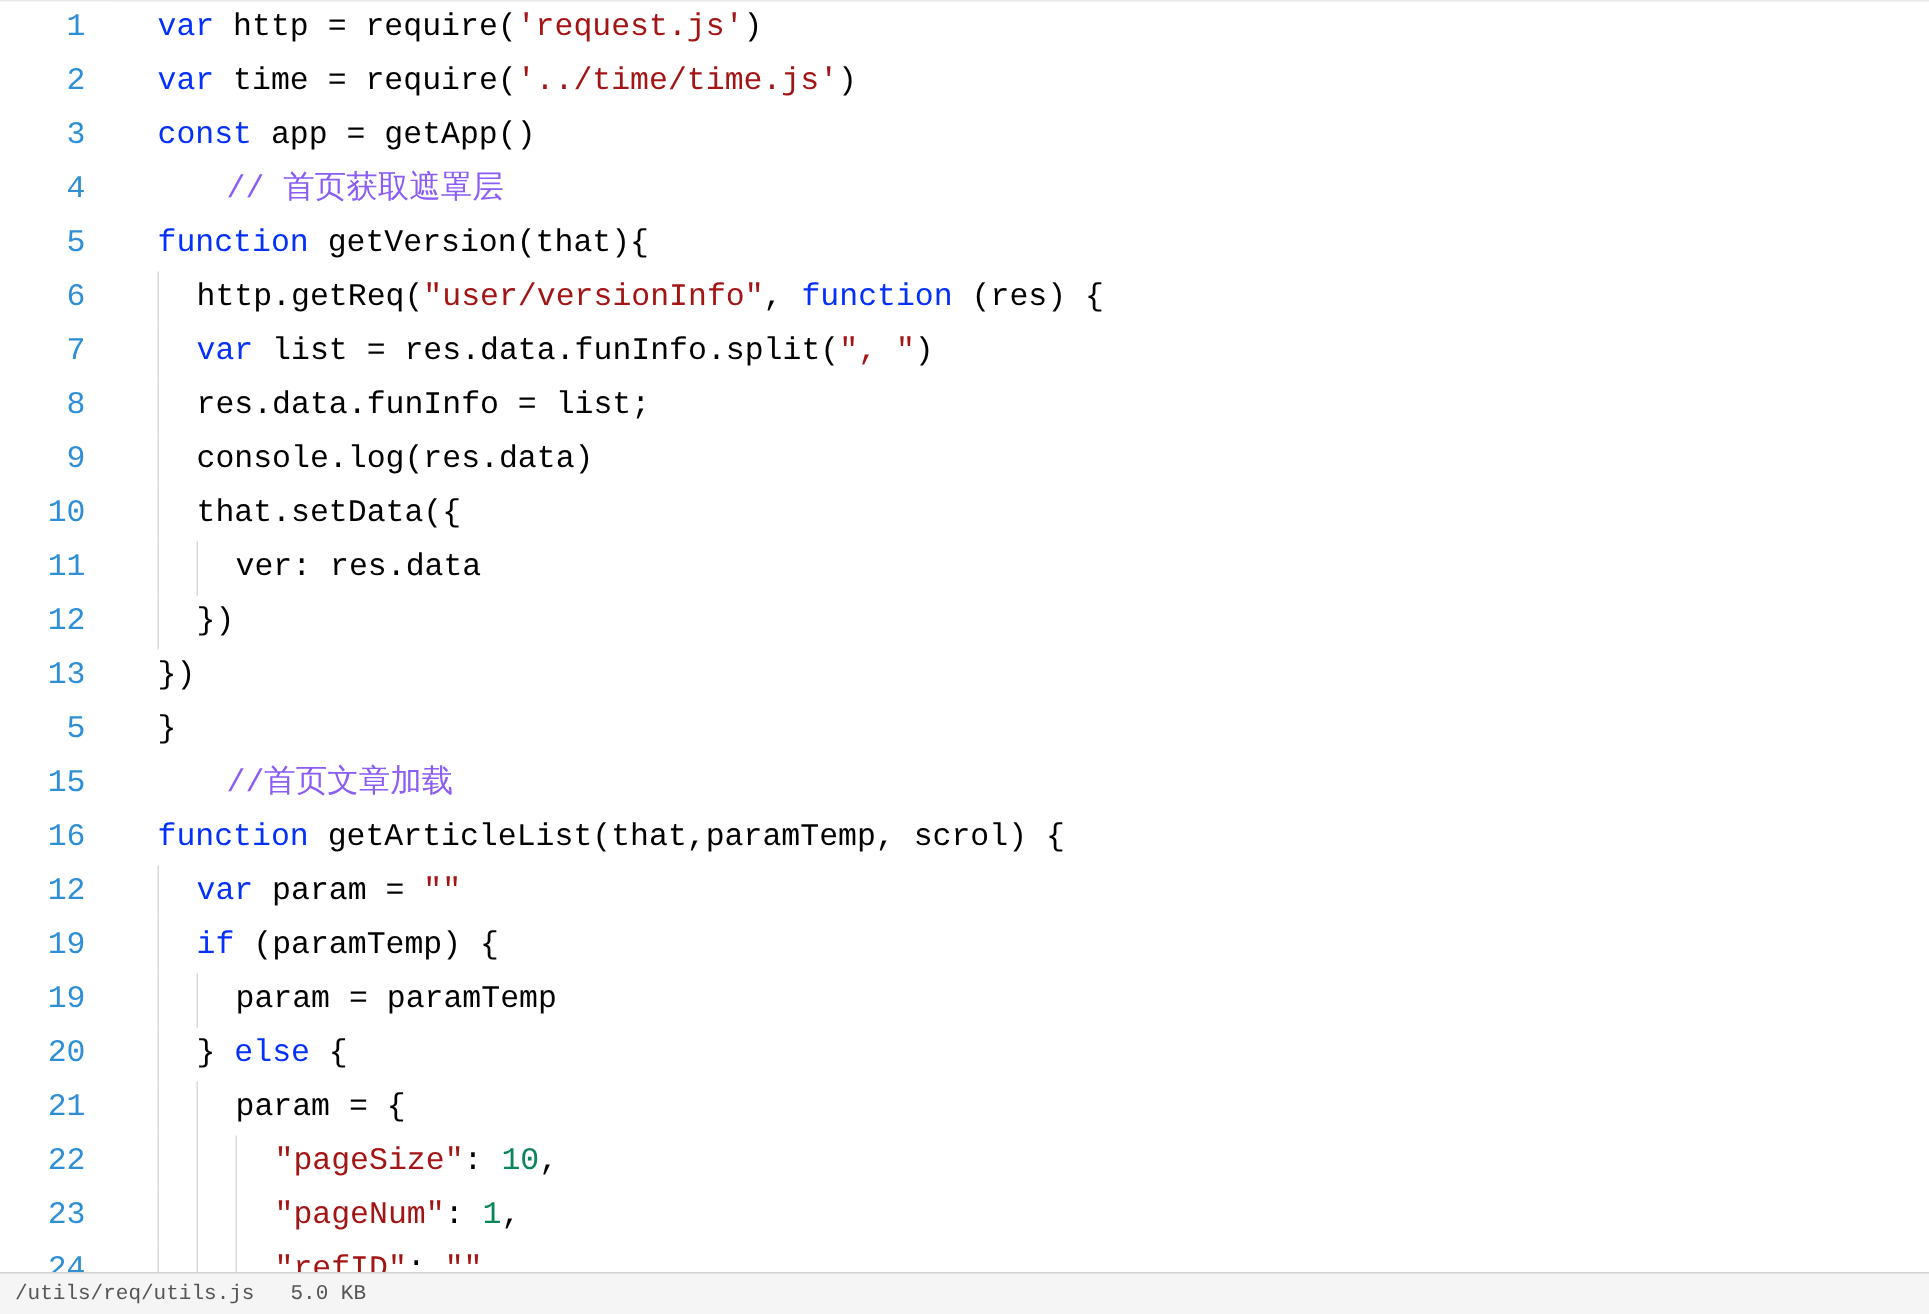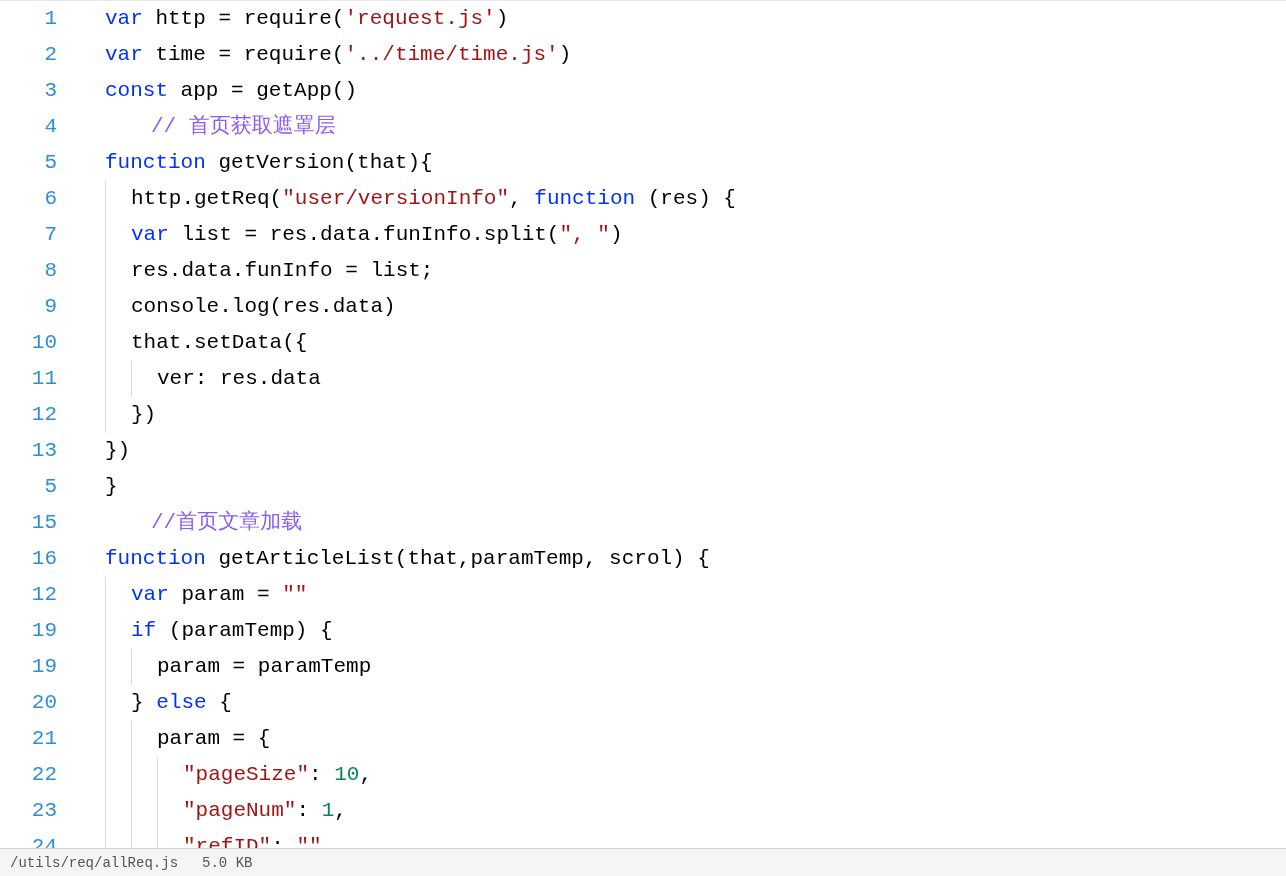--- a/index.html
+++ b/index.html
@@ -93,15 +93,15 @@
       <div class="ln">20</div>
       <div class="ln">21</div>
       <div class="ln">22</div>
       <div class="ln">23</div>
       <div class="ln">24</div>
     </div>
   <div class="code" id="code"><div class="line" style="padding-left: 30px;"><span class="tok-kw">var</span><span class="tok-ident"> http = </span><span class="tok-ident">require</span><span class="tok-punc">(</span><span class="tok-str">'request.js'</span><span class="tok-punc">)</span></div><div class="line" style="padding-left: 30px;"><span class="tok-kw">var</span><span class="tok-ident"> time = </span><span class="tok-ident">require</span><span class="tok-punc">(</span><span class="tok-str">'../time/time.js'</span><span class="tok-punc">)</span></div><div class="line" style="padding-left: 30px;"><span class="tok-kw">const</span><span class="tok-ident"> app = getApp()</span></div><div class="line" style="padding-left: 30px;"><span class="tok-comment">// 首页获取遮罩层</span></div><div class="line" style="padding-left: 30px;"><span class="tok-kw">function</span><span class="tok-ident"> getVersion(that){</span></div><div class="line" style="padding-left: 56px;"><span class="guide" style="left: 30px;"></span><span class="tok-ident">http.getReq(</span><span class="tok-str">"user/versionInfo"</span><span class="tok-punc">, </span><span class="tok-kw">function</span><span class="tok-ident"> (res) {</span></div><div class="line" style="padding-left: 56px;"><span class="guide" style="left: 30px;"></span><span class="tok-kw">var</span><span class="tok-ident"> list = res.data.funInfo.split(</span><span class="tok-str">", "</span><span class="tok-ident">)</span></div><div class="line" style="padding-left: 56px;"><span class="guide" style="left: 30px;"></span><span class="tok-ident">res.data.funInfo = list;</span></div><div class="line" style="padding-left: 56px;"><span class="guide" style="left: 30px;"></span><span class="tok-ident">console.log(res.data)</span></div><div class="line" style="padding-left: 56px;"><span class="guide" style="left: 30px;"></span><span class="tok-ident">that.setData({</span></div><div class="line" style="padding-left: 82px;"><span class="guide" style="left: 30px;"></span><span class="guide" style="left: 56px;"></span><span class="tok-ident">ver: res.data</span></div><div class="line" style="padding-left: 56px;"><span class="guide" style="left: 30px;"></span><span class="tok-ident">})</span></div><div class="line" style="padding-left: 30px;"><span class="tok-ident">})</span></div><div class="line" style="padding-left: 30px;"><span class="tok-ident">}</span></div><div class="line" style="padding-left: 30px;"><span class="tok-comment">//首页文章加载</span></div><div class="line" style="padding-left: 30px;"><span class="tok-kw">function</span><span class="tok-ident"> getArticleList(that,paramTemp, scrol) {</span></div><div class="line" style="padding-left: 56px;"><span class="guide" style="left: 30px;"></span><span class="tok-kw">var</span><span class="tok-ident"> param = </span><span class="tok-str">""</span></div><div class="line" style="padding-left: 56px;"><span class="guide" style="left: 30px;"></span><span class="tok-kw">if</span><span class="tok-ident"> (paramTemp) {</span></div><div class="line" style="padding-left: 82px;"><span class="guide" style="left: 30px;"></span><span class="guide" style="left: 56px;"></span><span class="tok-ident">param = paramTemp</span></div><div class="line" style="padding-left: 56px;"><span class="guide" style="left: 30px;"></span><span class="tok-ident">} </span><span class="tok-kw">else</span><span class="tok-ident"> {</span></div><div class="line" style="padding-left: 82px;"><span class="guide" style="left: 30px;"></span><span class="guide" style="left: 56px;"></span><span class="tok-ident">param = {</span></div><div class="line" style="padding-left: 108px;"><span class="guide" style="left: 30px;"></span><span class="guide" style="left: 56px;"></span><span class="guide" style="left: 82px;"></span><span class="tok-str">"pageSize"</span><span class="tok-punc">: </span><span class="tok-num">10</span><span class="tok-punc">,</span></div><div class="line" style="padding-left: 108px;"><span class="guide" style="left: 30px;"></span><span class="guide" style="left: 56px;"></span><span class="guide" style="left: 82px;"></span><span class="tok-str">"pageNum"</span><span class="tok-punc">: </span><span class="tok-num">1</span><span class="tok-punc">,</span></div><div class="line" style="padding-left: 108px;"><span class="guide" style="left: 30px;"></span><span class="guide" style="left: 56px;"></span><span class="guide" style="left: 82px;"></span><span class="tok-str">"refID"</span><span class="tok-punc">: </span><span class="tok-str">""</span><span class="tok-punc">,</span></div></div>
 </div>
 
 <div class="statusbar">
-  <span>/utils/req/allReq.js</span>
+  <span>/utils/req/utils.js</span>
   <span>5.0 KB</span>
 </div>
 
 </body></html>

